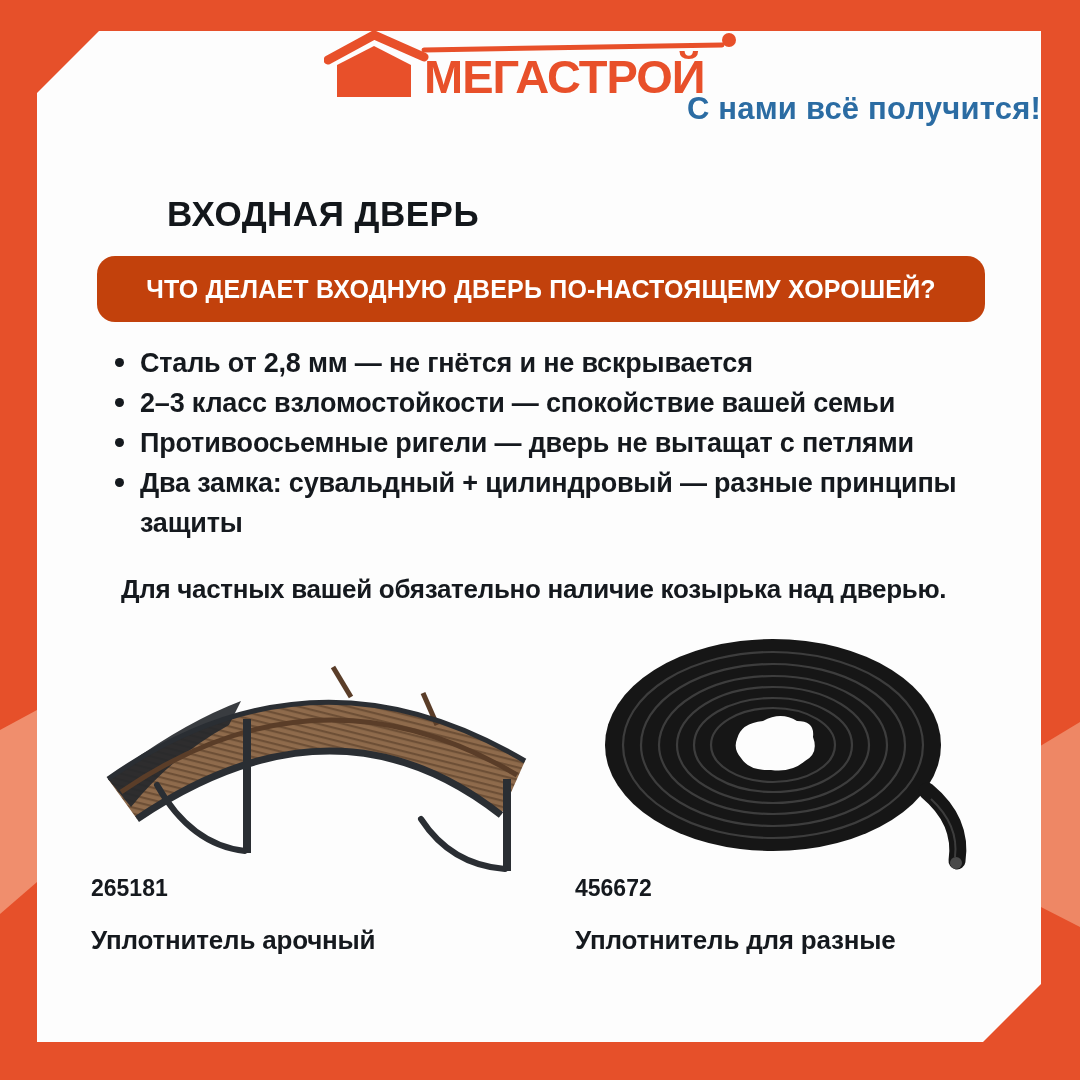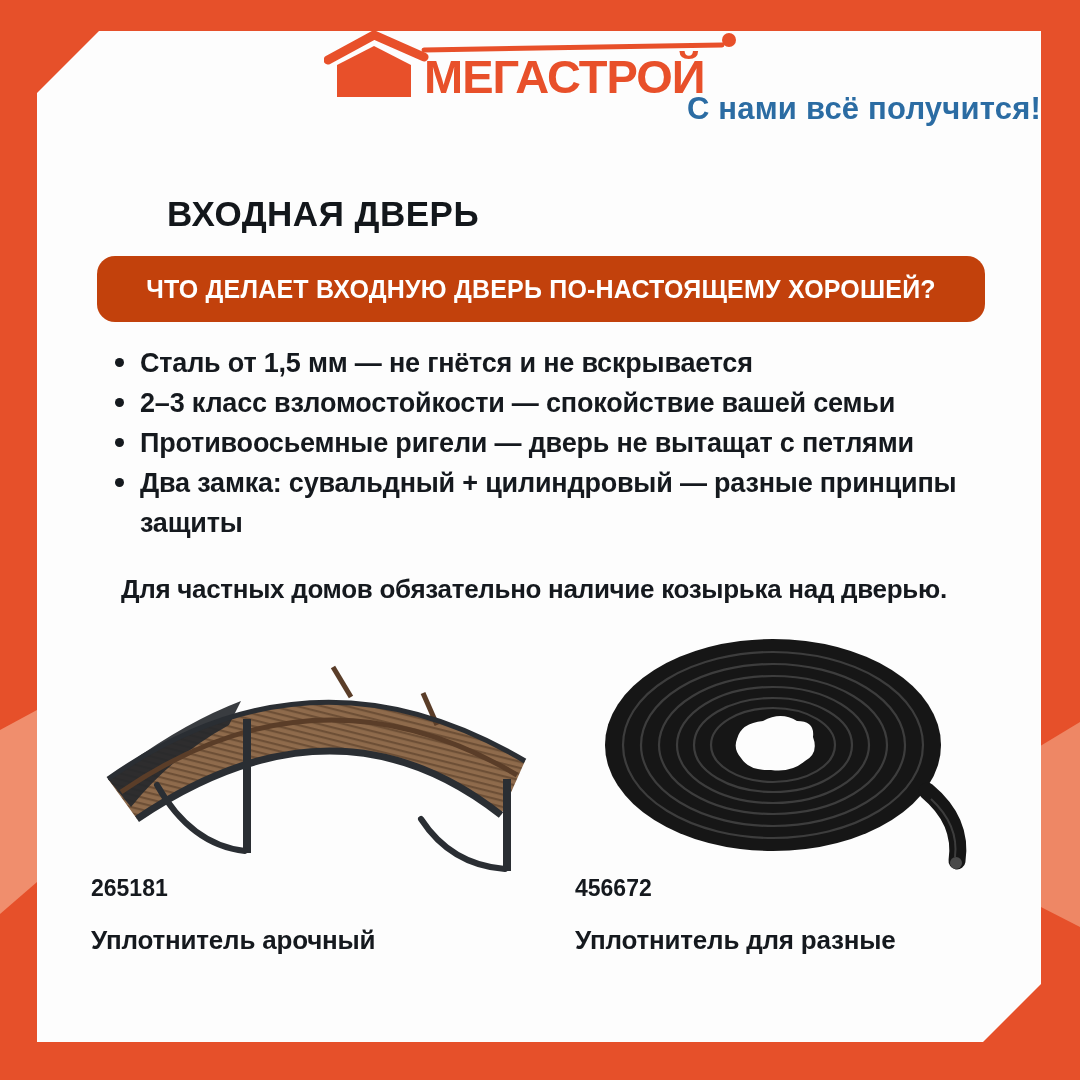--- a/index.html
+++ b/index.html
@@ -90,37 +90,37 @@
 
   <div class="page-title">ВХОДНАЯ ДВЕРЬ</div>
 
   <div class="banner">
     <div class="banner-text">ЧТО ДЕЛАЕТ ВХОДНУЮ ДВЕРЬ ПО-НАСТОЯЩЕМУ ХОРОШЕЙ?</div>
   </div>
 
   <div class="bullets">
     <div class="bullet">
       <span class="dot"></span>
-      <span class="b-text">Сталь от 1,5 мм — не гнётся и не вскрывается</span>
+      <span class="b-text">Сталь от 2,8 мм — не гнётся и не вскрывается</span>
     </div>
     <div class="bullet">
       <span class="dot"></span>
       <span class="b-text">2–3 класс взломостойкости — спокойствие вашей семьи</span>
     </div>
     <div class="bullet">
       <span class="dot"></span>
       <span class="b-text">Противоосьемные ригели — дверь не вытащат с петлями</span>
     </div>
     <div class="bullet">
       <span class="dot"></span>
       <span class="b-text">Два замка: сувальдный + цилиндровый — разные принципы защиты</span>
     </div>
   </div>
 
-  <div class="note">Для частных домов обязательно наличие козырька над дверью.</div>
+  <div class="note">Для частных вашей обязательно наличие козырька над дверью.</div>
 
   <div class="products">
 
     <div class="product p1">
       <div class="prod-img">
         <svg width="452" height="246" viewBox="0 0 452 246">
           <defs>
             <pattern id="stripes" width="6" height="6" patternUnits="userSpaceOnUse" patternTransform="rotate(14)">
               <rect width="6" height="6" fill="#8F6B4C"></rect>
               <rect width="6" height="2.2" fill="#6D4F36"></rect>

